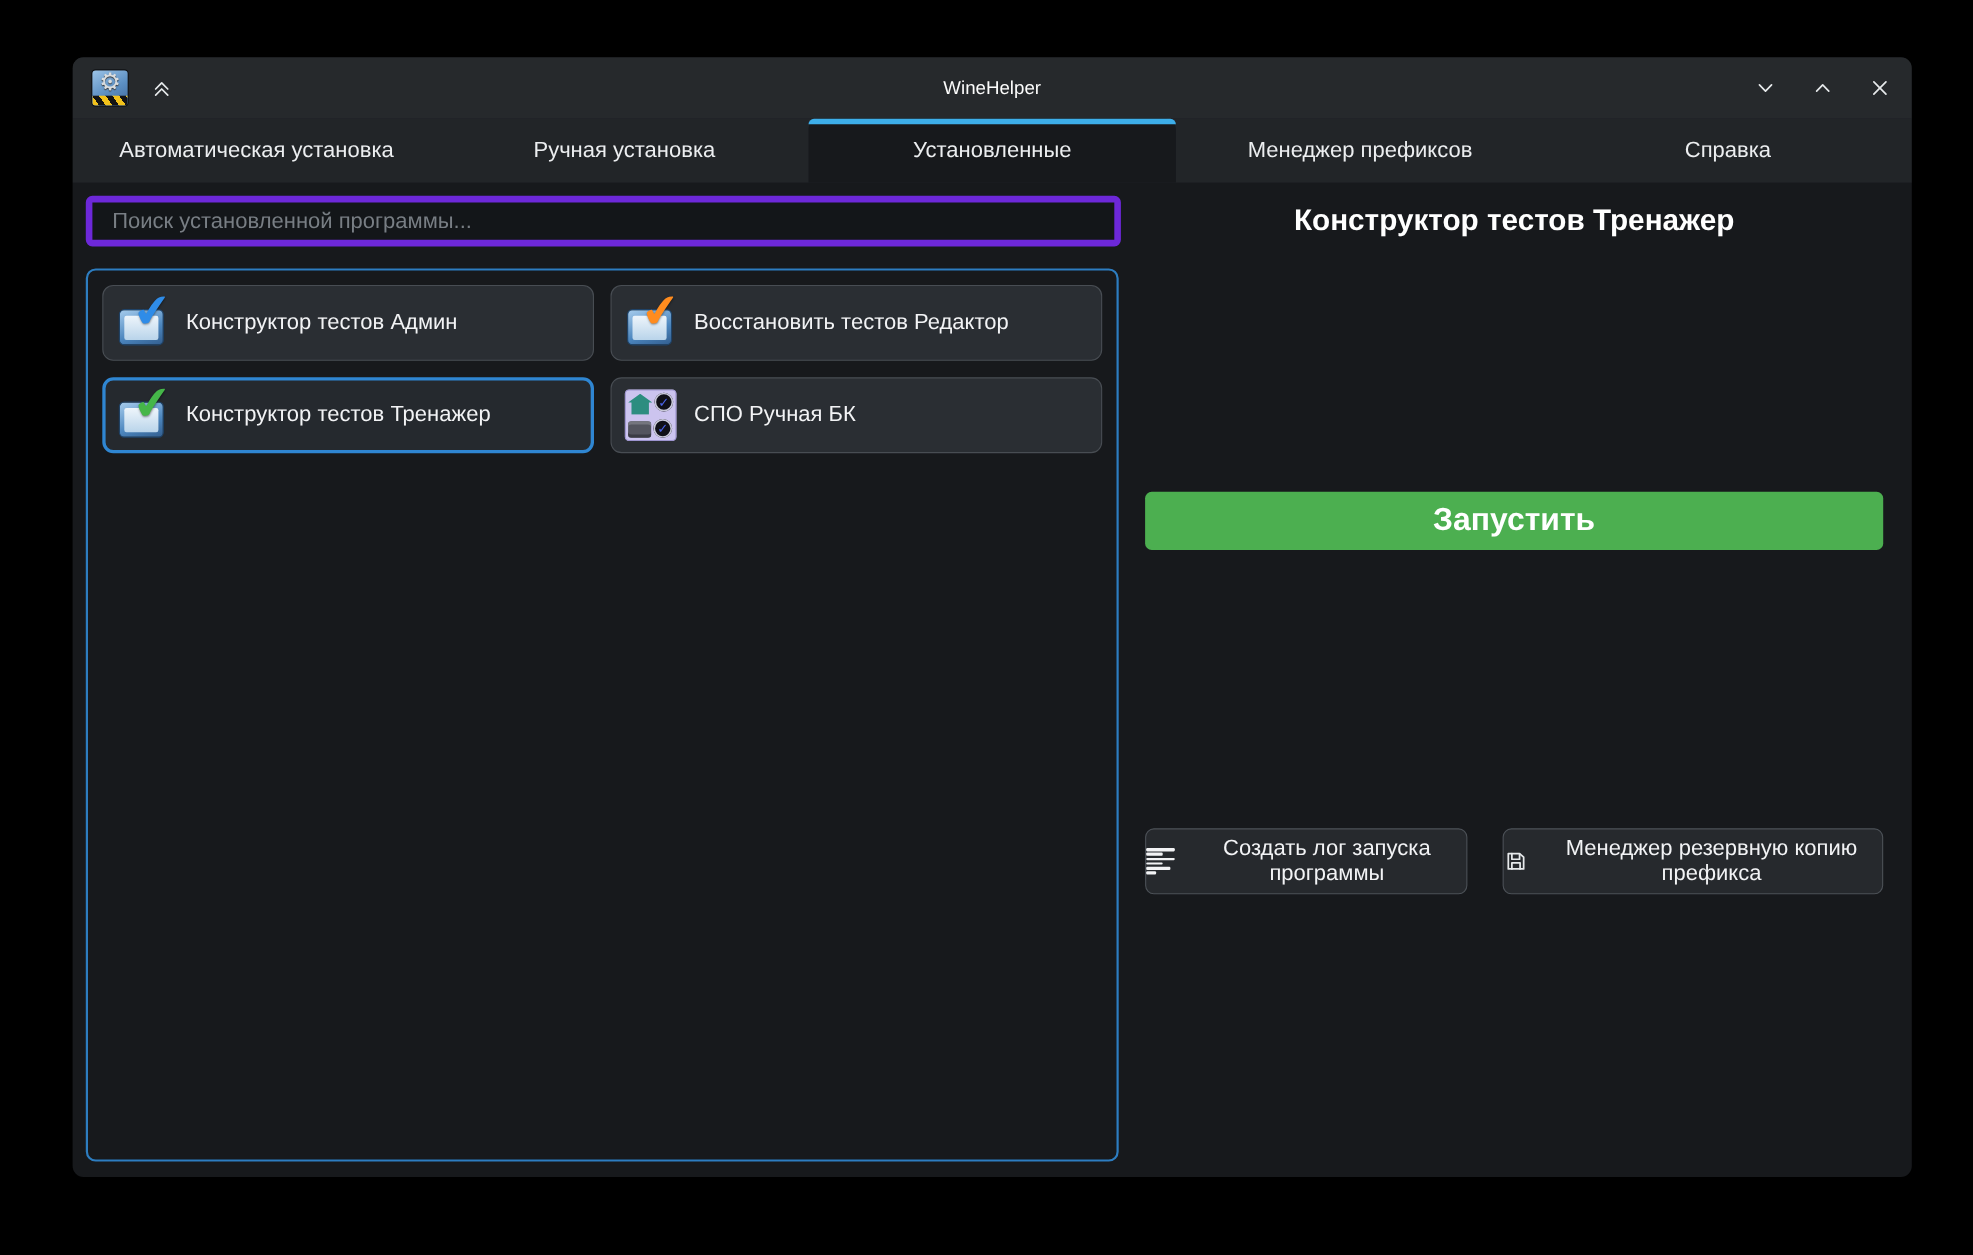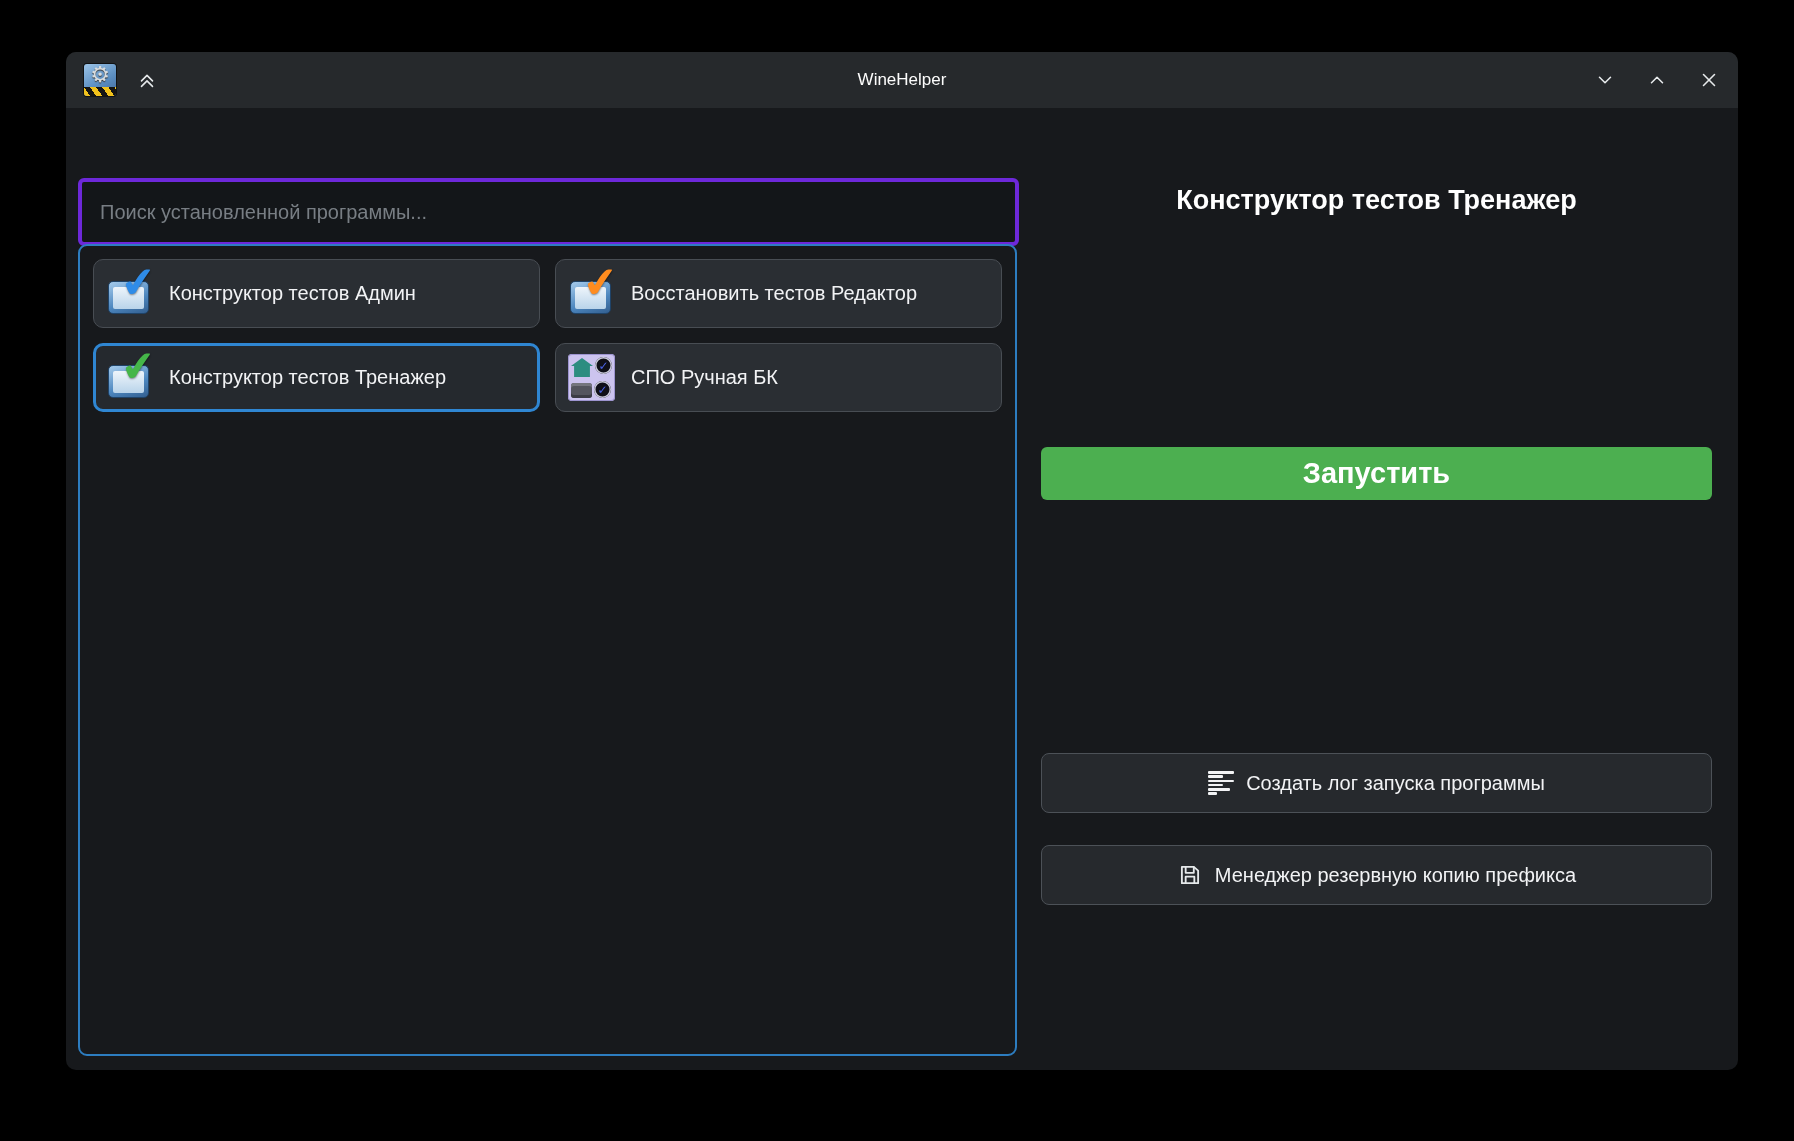--- a/index.html
+++ b/index.html
@@ -28,22 +28,22 @@
   
   .tabbar { position:absolute; left:0; top:56px; right:0; height:58px;
     background:#222528; display:flex; }
   .tab { flex:1; position:relative; display:flex; align-items:center; justify-content:center;
     color:#eceef0; font-size:20px; cursor:pointer; }
   .tab.active { background:#17191c; border-radius:9px 9px 0 0; }
   .tab-accent { position:absolute; top:0; left:0; right:0; height:5px;
     background:#3daee9; border-radius:9px 9px 0 0; }
 
   
-  .search { position:absolute; left:12px; top:126px; width:941px; height:68px;
-    background:#131619; border:4px solid #6d28d9; border-radius:6px;
+  .search { position:absolute; left:12px; top:126px; width:941px; height:46px;
+    background:#131619; border:6px solid #6d28d9; border-radius:6px;
     color:#e8eaec; font-size:20px; padding:0 18px; outline:none;
     font-family:"Liberation Sans","DejaVu Sans",sans-serif; }
   .search::placeholder { color:#787e84; }
 
   .list { position:absolute; left:12px; top:192px; width:939px; height:812px;
     border:2px solid #2d7dc0; border-radius:9px; background:#17191c;
     padding:13px; display:grid; grid-template-columns:1fr 1fr;
     grid-auto-rows:69px; gap:15px; align-content:start; }
   .prog { display:flex; align-items:center; gap:16px; padding:0 12px;
     background:#2a2e33; border:1px solid #484d53; border-radius:10px;
@@ -77,21 +77,21 @@
     background:#54555e; border-radius:3px; box-shadow:inset 0 3px 0 #75767e, inset 0 -3px 0 #3b3c44; }
 
   
   .rp-title { position:absolute; left:975px; top:133px; width:671px; text-align:center;
     color:#ffffff; font-size:27px; font-weight:bold; }
   .run { position:absolute; left:975px; top:395px; width:671px; height:53px;
     background:#4caf50; border:none; border-radius:6px; color:#fff;
     font-size:29px; font-weight:bold; cursor:pointer;
     font-family:"Liberation Sans","DejaVu Sans",sans-serif; }
   .actions { position:absolute; left:975px; top:701px; width:671px;
-    display:flex; flex-direction:column; gap:32px; }
+    display:flex; flex-direction:row; gap:32px; }
   .act { height:60px; background:#26292d; border:1px solid #4c5157; border-radius:8px;
     color:#f2f3f5; font-size:20px; cursor:pointer;
     display:flex; align-items:center; justify-content:center; gap:12px;
     font-family:"Liberation Sans","DejaVu Sans",sans-serif; }
 
   .icon-log { width:26px; height:24px; display:flex; flex-direction:column;
     justify-content:space-between; flex:none; }
   .icon-log i { display:block; height:2.6px; background:#f2f3f5; border-radius:1px; }
   .icon-log i:nth-child(1){width:100%;} .icon-log i:nth-child(2){width:58%;}
   .icon-log i:nth-child(3){width:100%;} .icon-log i:nth-child(4){width:58%;}
@@ -121,20 +121,38 @@
       <svg class="tb-btn lineicon" viewBox="0 0 24 24">
         <polyline points="6,15 12,9 18,15"></polyline>
       </svg>
       <svg class="tb-btn lineicon" viewBox="0 0 24 24">
         <line x1="6" y1="6" x2="18" y2="18"></line>
           <line x1="18" y1="6" x2="6" y2="18"></line>
       </svg>
     </div>
   </div>
 
+  <div class="tabbar">
+    <div class="tab">
+      <span>Автоматическая установка</span>
+    </div>
+    <div class="tab">
+      <span>Ручная установка</span>
+    </div>
+    <div class="tab active">
+      <i class="tab-accent"></i>
+      <span>Установленные</span>
+    </div>
+    <div class="tab">
+      <span>Менеджер префиксов</span>
+    </div>
+    <div class="tab">
+      <span>Справка</span>
+    </div>
+  </div>
 
   <input class="search" type="text" placeholder="Поиск установленной программы..." style="">
 
   <div class="list">
     <button class="prog">
       <span class="chk">
         <span class="box"></span>
         <span class="face"></span>
         <span class="mark blue">✔</span>
       </span>

